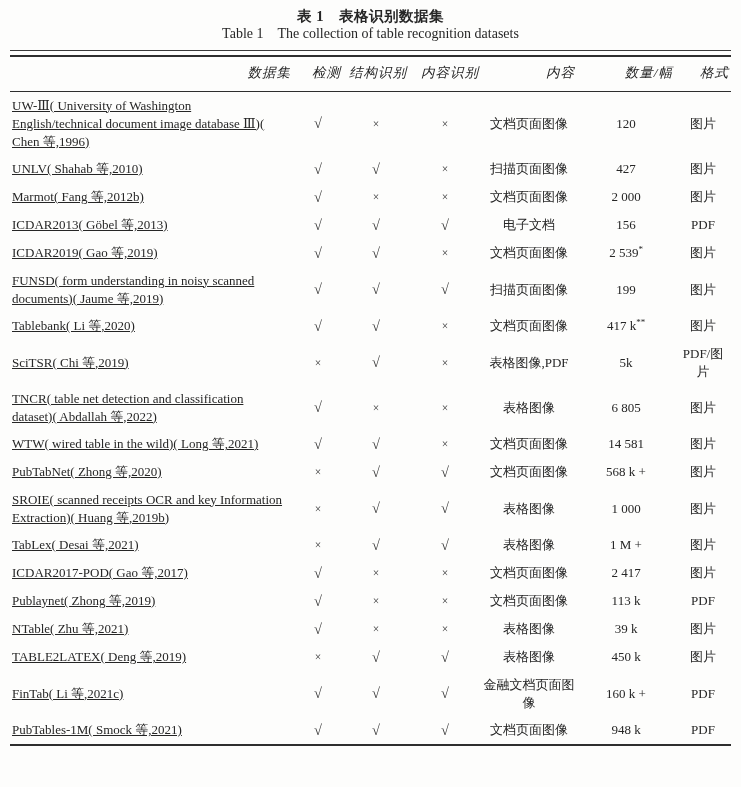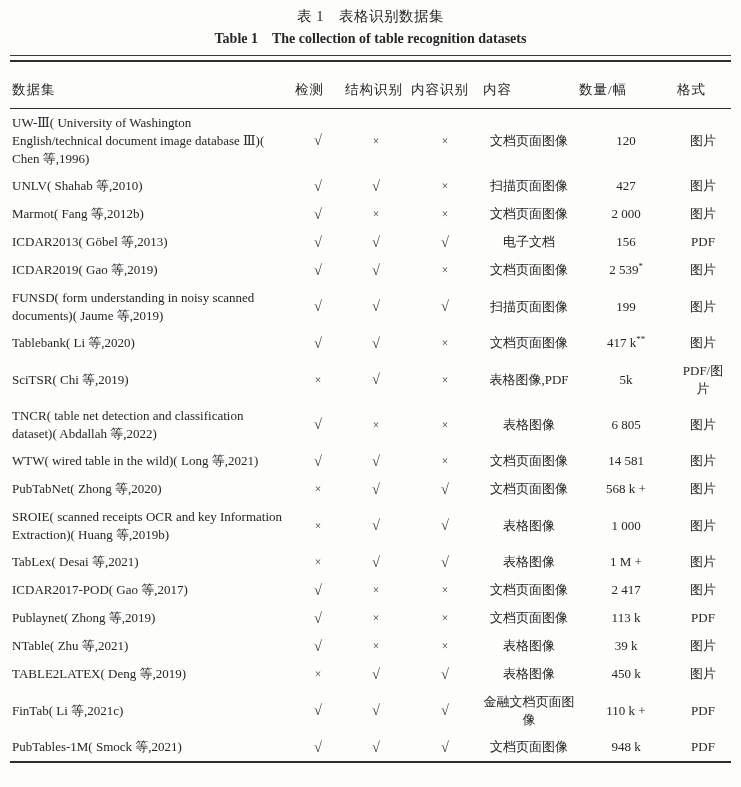--- a/index.html
+++ b/index.html
@@ -12,61 +12,62 @@
     font-family: "Liberation Serif", "DejaVu Serif", serif;
     color: #262626;
   }
   .page {
     box-sizing: border-box;
     width: 741px;
     padding: 7px 10px 0 10px;
   }
   .title-cn {
     text-align: center;
-    font-weight: normal;
+    font-weight: bold;
     font-size: 14.5px;
     letter-spacing: 0.5px;
     line-height: 18px;
   }
   .title-en {
     text-align: center;
-    font-weight: bold;
+    font-weight: normal;
     font-size: 14px;
     line-height: 17px;
-    margin-top: 5px;
   }
   .hairline-top {
     border-top: 1.2px solid #3a3a3a;
     margin-top: 8px;
   }
   table.datasets {
     width: 100%;
     border-collapse: collapse;
     table-layout: fixed;
     margin-top: 4px;
     border-top: 2.2px solid #2e2e2e;
     border-bottom: 2.2px solid #2e2e2e;
   }
   thead th {
     font-weight: normal;
     font-size: 13.5px;
-    padding: 19px 2px 9px 2px;
+    padding: 7px 2px 9px 2px;
     border-bottom: 1.6px solid #2e2e2e;
-    text-align: left;
+    text-align: right;
     letter-spacing: 1px;
+    font-style: italic;
   }
   tbody td {
     font-size: 13px;
     line-height: 18px;
     padding: 4.5px 2px;
     vertical-align: middle;
   }
   td.cell-left {
     text-align: left;
     padding-right: 10px;
+    text-decoration: underline;
   }
   td.cell-center {
     text-align: center;
   }
   .mark-check {
     font-size: 14.5px;
     color: #3c3c3c;
   }
   .mark-cross {
     font-size: 11.5px;
@@ -258,21 +259,21 @@
           <td class="cell-center">表格图像</td>
           <td class="cell-center">450 k</td>
           <td class="cell-center">图片</td>
         </tr>
         <tr>
           <td class="cell-left">FinTab( Li 等,2021c)</td>
           <td class="cell-center"><span class="mark-check">√</span></td>
           <td class="cell-center"><span class="mark-check">√</span></td>
           <td class="cell-center"><span class="mark-check">√</span></td>
           <td class="cell-center">金融文档页面图像</td>
-          <td class="cell-center">110 k +</td>
+          <td class="cell-center">160 k +</td>
           <td class="cell-center">PDF</td>
         </tr>
         <tr>
           <td class="cell-left">PubTables-1M( Smock 等,2021)</td>
           <td class="cell-center"><span class="mark-check">√</span></td>
           <td class="cell-center"><span class="mark-check">√</span></td>
           <td class="cell-center"><span class="mark-check">√</span></td>
           <td class="cell-center">文档页面图像</td>
           <td class="cell-center">948 k</td>
           <td class="cell-center">PDF</td>

